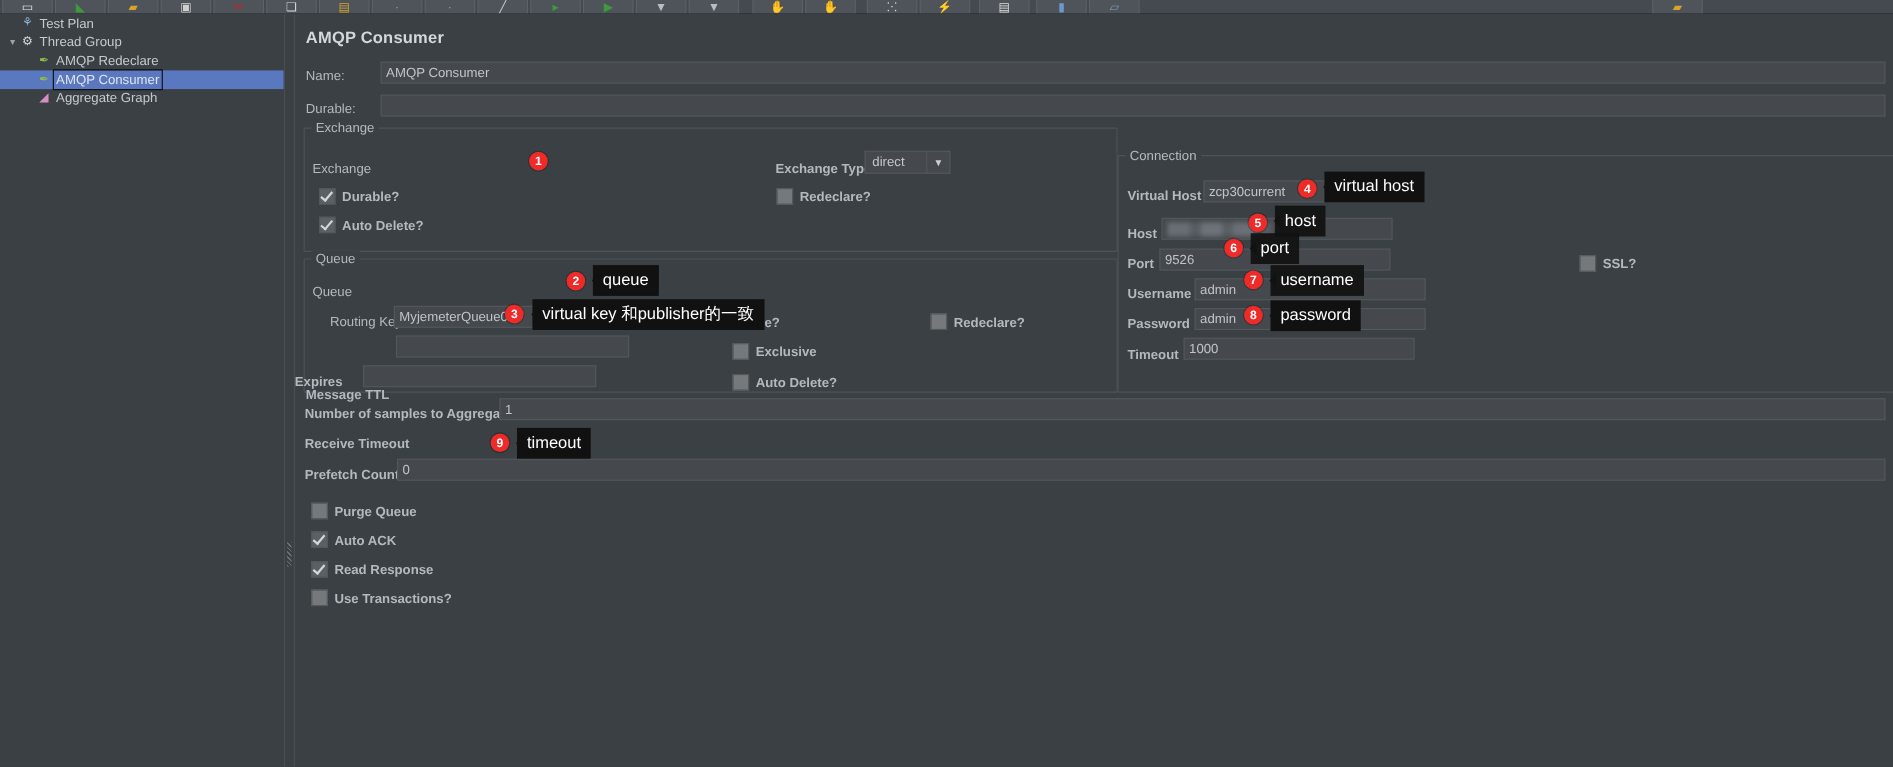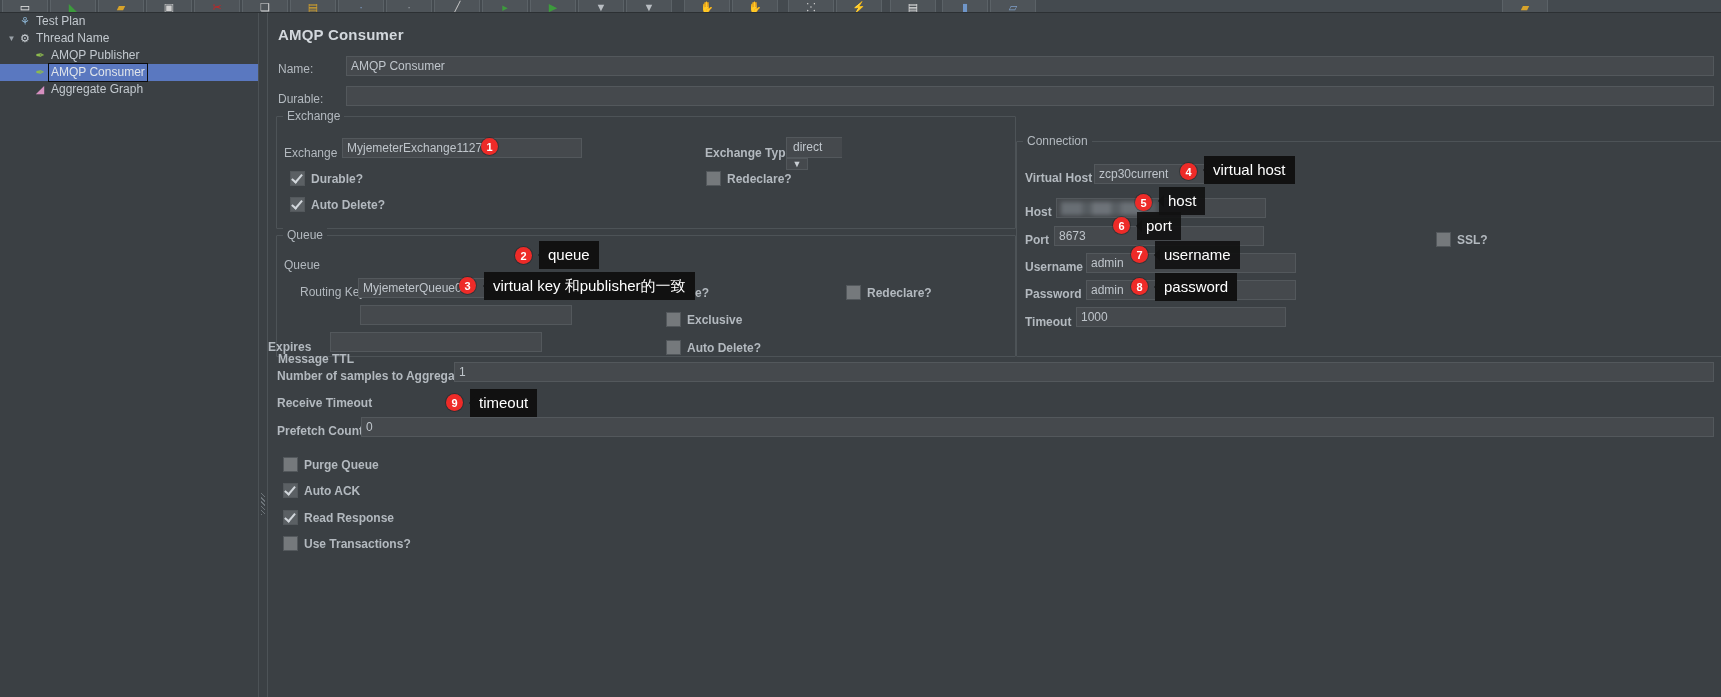--- a/index.html
+++ b/index.html
@@ -169,21 +169,20 @@
     border-width: 0 2px 2px 0;
     transform: rotate(40deg);
   }
 
   
   .combo {
     position: absolute;
     display: flex; align-items: stretch;
     height: 21px;
     box-sizing: border-box;
-    flex-direction: column;
   }
   .combo .val {
     background: #45494d;
     border: 1px solid #53585c;
     border-right: none;
     color: #c1c7cd;
     font-size: 12px;
     line-height: 19px;
     padding: 0 6px;
     min-width: 56px;
@@ -307,27 +306,27 @@
 
     <div class="tree-row" style="padding-left:6px;">
       <span class="tw"></span>
       <span class="ic" style="color:#8fb8d8">⚘</span>
       <span class="lbl">Test Plan</span>
     </div>
 
     <div class="tree-row" style="padding-left:6px;">
       <span class="tw">▼</span>
       <span class="ic" style="color:#cfd4d9">⚙</span>
-      <span class="lbl">Thread Name</span>
+      <span class="lbl">Thread Group</span>
     </div>
 
     <div class="tree-row" style="padding-left:21px;">
       <span class="tw"></span>
       <span class="ic" style="color:#8dbb4e">✒</span>
-      <span class="lbl">AMQP Publisher</span>
+      <span class="lbl">AMQP Redeclare</span>
     </div>
 
     <div class="tree-row sel" style="padding-left:21px;">
       <span class="tw"></span>
       <span class="ic" style="color:#8dbb4e">✒</span>
       <span class="lbl">AMQP Consumer</span>
     </div>
 
     <div class="tree-row" style="padding-left:21px;">
       <span class="tw"></span>
@@ -348,21 +347,20 @@
     <div class="tf" style="left:78px; top:43px; width:1368px;">AMQP Consumer</div>
 
     <div class="fld-label" style="left:10px; top:79px;">Durable:</div>
     <div class="tf empty" style="left:78px; top:73px; width:1368px;"></div>
 
     <div class="grp" style="left:8px; top:103px; width:740px; height:113px;">
       <div class="cap">Exchange</div>
     </div>
 
     <div class="fld-label" style="left:16px; top:133px;">Exchange</div>
-    <div class="tf" style="left:74px; top:125px; width:240px;">MyjemeterExchange1127</div>
 
     <div class="fld-label b" style="left:437px; top:133px;">Exchange Type</div>
     <div class="combo" style="left:518px; top:124px;">
       <div class="val">direct</div>
       <div class="arr">▼</div>
     </div>
 
     <div class="cb on" style="left:22px; top:158px;">
       <span class="box"></span>
       <span>Durable?</span>
@@ -412,21 +410,21 @@
       <div class="cap">Connection</div>
     </div>
 
     <div class="fld-label b" style="left:757px; top:158px;">Virtual Host</div>
     <div class="tf" style="left:826px; top:151px; width:200px;">zcp30current</div>
 
     <div class="fld-label b" style="left:757px; top:192px;">Host</div>
     <div class="tf redacted" style="left:788px; top:185px; width:210px;"></div>
 
     <div class="fld-label b" style="left:757px; top:220px;">Port</div>
-    <div class="tf" style="left:786px; top:213px; width:210px;">8673</div>
+    <div class="tf" style="left:786px; top:213px; width:210px;">9526</div>
 
     <div class="fld-label b" style="left:757px; top:247px;">Username</div>
     <div class="tf" style="left:818px; top:240px; width:210px;">admin</div>
 
     <div class="fld-label b" style="left:757px; top:274px;">Password</div>
     <div class="tf" style="left:818px; top:267px; width:210px;">admin</div>
 
     <div class="fld-label b" style="left:757px; top:302px;">Timeout</div>
     <div class="tf" style="left:808px; top:294px; width:210px;">1000</div>
 

